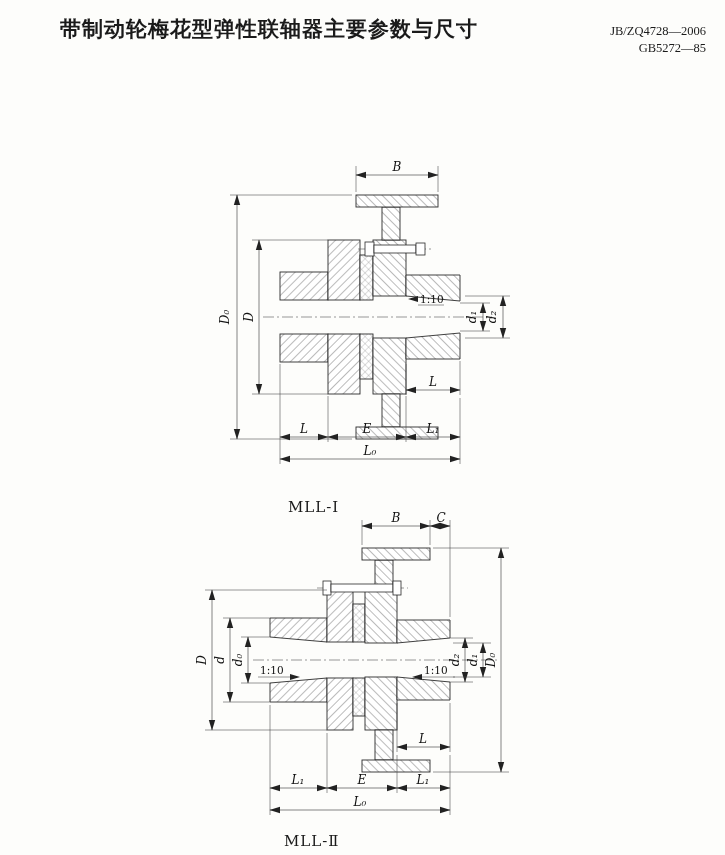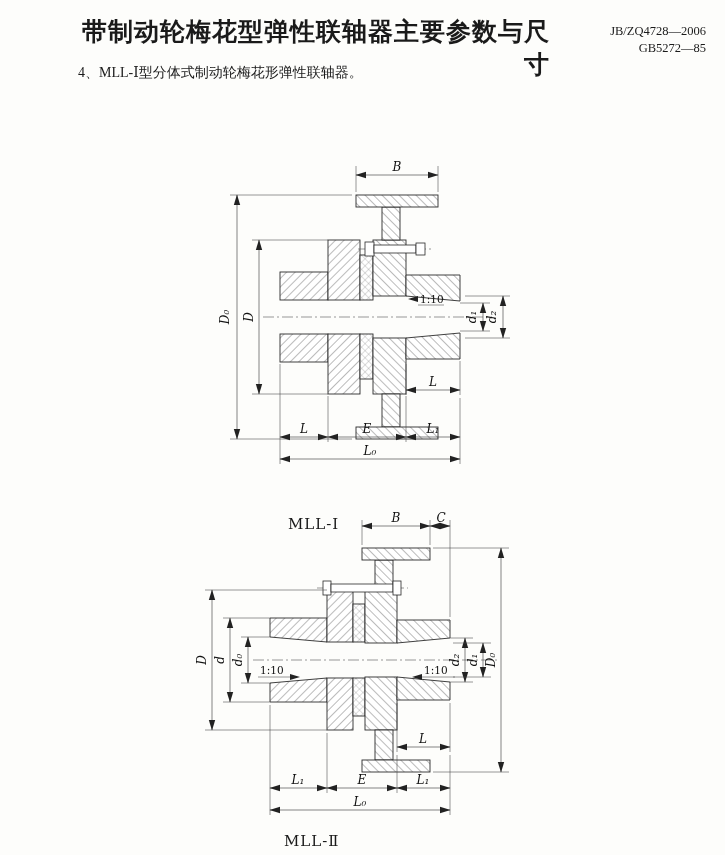--- a/index.html
+++ b/index.html
@@ -1,19 +1,19 @@
 <!DOCTYPE html>
 <html><head>
 <meta charset="utf-8">
 <style>
   html,body{margin:0;padding:0;}
   body{width:725px;height:855px;background:#fdfdfb;position:relative;
        font-family:"Liberation Serif","DejaVu Serif",serif;color:#1a1a1a;overflow:hidden;}
-  .title{position:absolute;left:60px;top:15px;width:490px;text-align:right;
-         font-size:25px;font-weight:700;letter-spacing:1px;}
+  .title{position:absolute;left:60px;top:15px;width:490px;text-align:left;
+         font-size:21px;font-weight:700;letter-spacing:1px;}
   .stds{position:absolute;left:556px;top:23px;width:150px;text-align:right;
         font-size:12.5px;line-height:17px;}
   .notes{position:absolute;left:78px;top:61px;font-size:14px;line-height:24px;}
   .fig{position:absolute;}
   .cap{position:absolute;font-size:15px;letter-spacing:1px;
        font-family:"DejaVu Serif","DejaVu Sans",serif;}
   .piece{stroke:#2a2a2a;stroke-width:0.9;}
   .dim{stroke:#333;stroke-width:0.6;fill:none;}
   .ext{stroke:#444;stroke-width:0.55;}
   .cl{stroke:#555;stroke-width:0.6;stroke-dasharray:11 3 2 3;fill:none;}
@@ -26,21 +26,20 @@
 <body>
 
 <div class="title">带制动轮梅花型弹性联轴器主要参数与尺寸</div>
 
 <div class="stds">
   <div>JB/ZQ4728—2006</div>
   <div>GB5272—85</div>
 </div>
 
 <div class="notes">
-  <div>4、MLL-Ⅰ型分体式制动轮梅花形弹性联轴器。</div>
 </div>
 
 <svg class="fig" style="left:160px;top:152px" width="390" height="355" viewBox="0 0 390 355">
   <defs>
     <pattern id="f1h1" width="6" height="6" patternUnits="userSpaceOnUse" patternTransform="rotate(45)">
       <rect width="6" height="6" fill="#ffffff"></rect>
       <line x1="0" y1="0" x2="0" y2="6" stroke="#555" stroke-width="0.8"></line>
     </pattern>
     <pattern id="f1h2" width="6" height="6" patternUnits="userSpaceOnUse" patternTransform="rotate(-45)">
       <rect width="6" height="6" fill="#ffffff"></rect>
@@ -152,21 +151,21 @@
     <line class="dim" x1="120" y1="285" x2="168" y2="285" marker-start="url(#f1a)" marker-end="url(#f1a)"></line>
     <line class="dim" x1="168" y1="285" x2="246" y2="285" marker-start="url(#f1a)" marker-end="url(#f1a)"></line>
     <line class="dim" x1="246" y1="285" x2="300" y2="285" marker-start="url(#f1a)" marker-end="url(#f1a)"></line>
     <line class="dim" x1="120" y1="307" x2="300" y2="307" marker-start="url(#f1a)" marker-end="url(#f1a)"></line>
     <text class="dlab" x="144" y="281" text-anchor="middle">L</text>
     <text class="dlab" x="207" y="281" text-anchor="middle">E</text>
     <text class="dlab" x="273" y="281" text-anchor="middle">L₁</text>
     <text class="dlab" x="210" y="303" text-anchor="middle">L₀</text>
   </g>
 </svg>
-<div class="cap" style="left:288px;top:515px">MLL-Ⅰ</div>
+<div class="cap" style="left:288px;top:498px">MLL-Ⅰ</div>
 
 <svg class="fig" style="left:165px;top:508px" width="395" height="345" viewBox="0 0 395 345">
   <defs>
     <pattern id="f2h1" width="6" height="6" patternUnits="userSpaceOnUse" patternTransform="rotate(45)">
       <rect width="6" height="6" fill="#ffffff"></rect>
       <line x1="0" y1="0" x2="0" y2="6" stroke="#555" stroke-width="0.8"></line>
     </pattern>
     <pattern id="f2h2" width="6" height="6" patternUnits="userSpaceOnUse" patternTransform="rotate(-45)">
       <rect width="6" height="6" fill="#ffffff"></rect>
       <line x1="0" y1="0" x2="0" y2="6" stroke="#555" stroke-width="0.8"></line>

